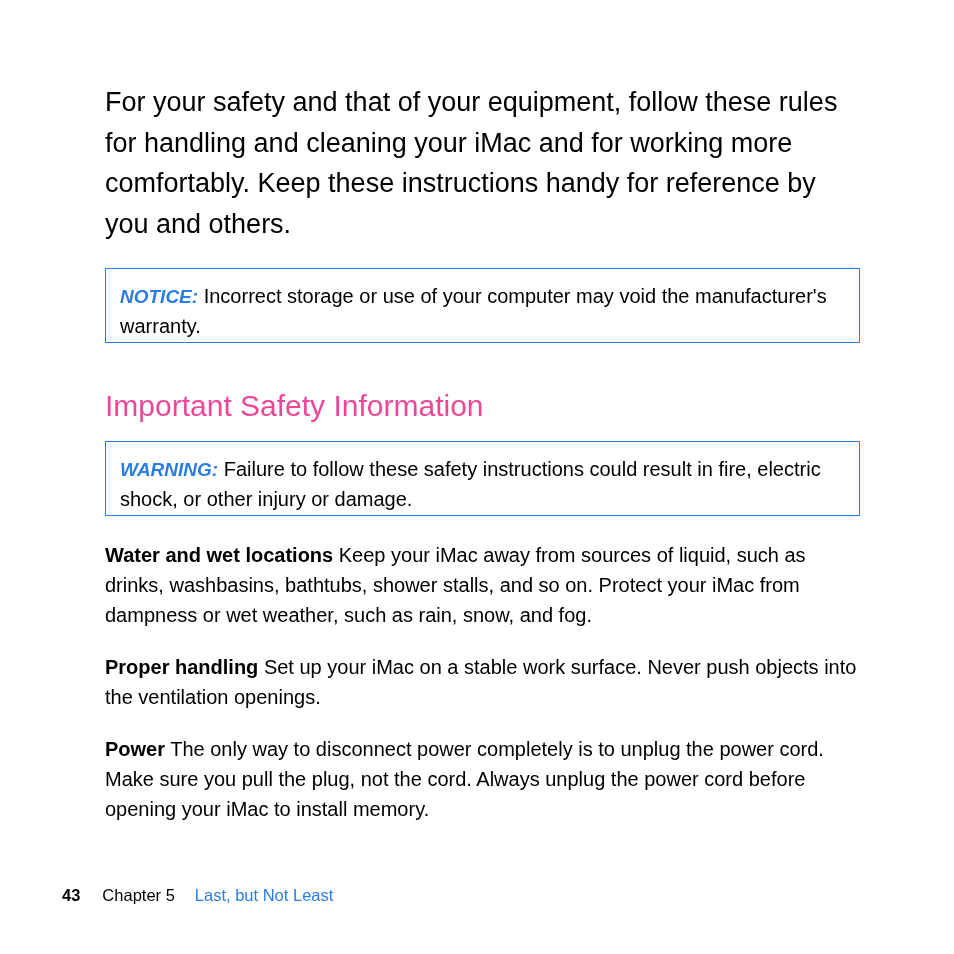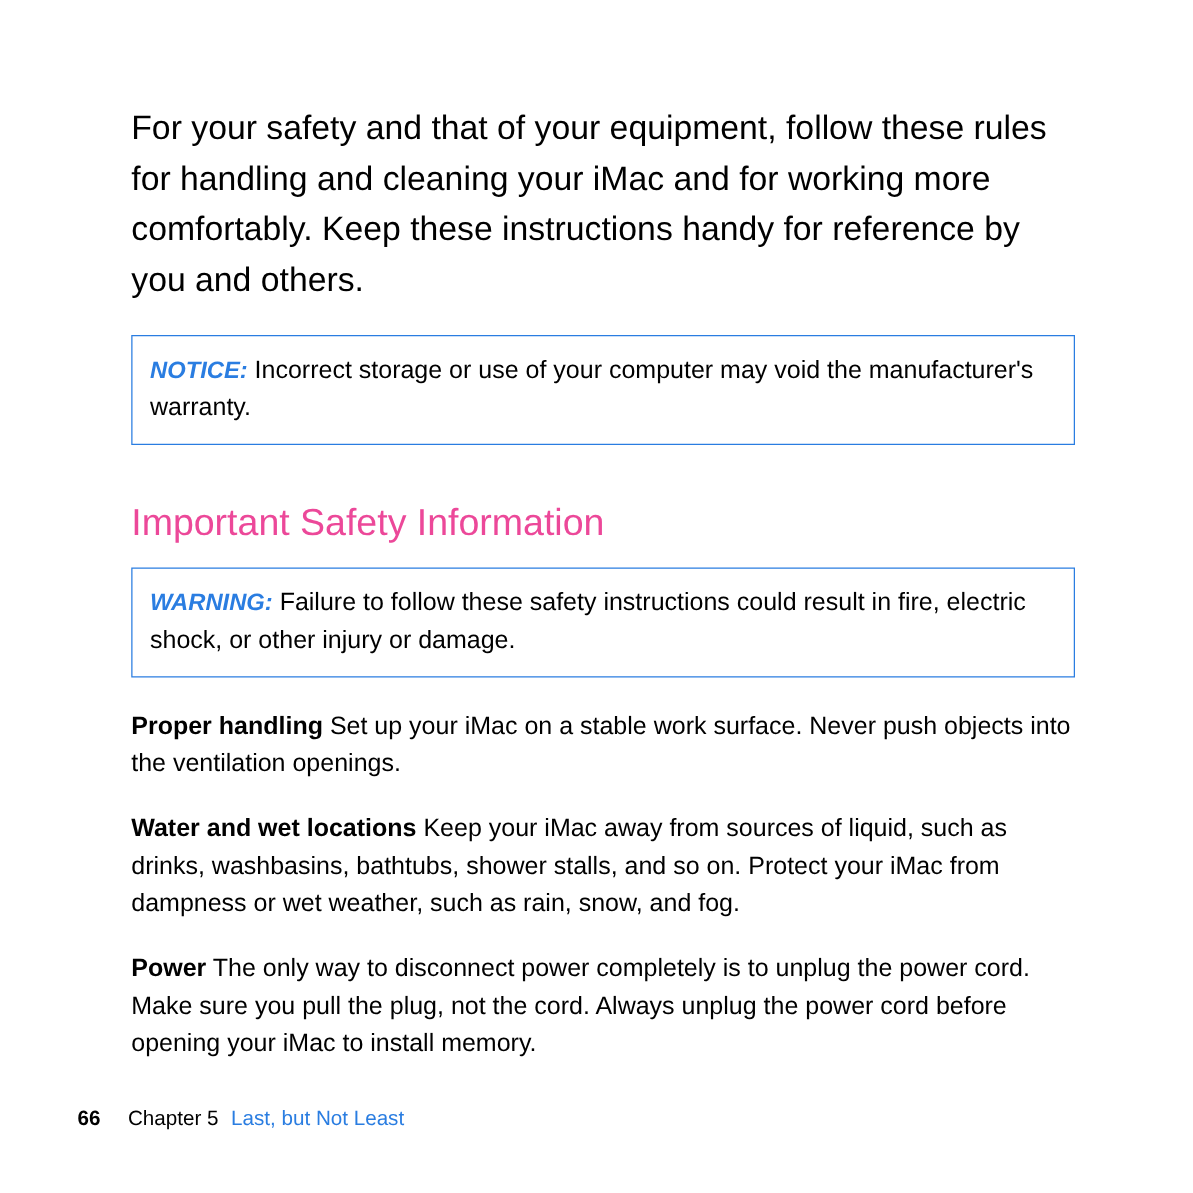--- a/index.html
+++ b/index.html
@@ -16,21 +16,21 @@
     top: 82px;
     width: 755px;
   }
   .intro {
     font-size: 27px;
     line-height: 1.5;
     margin-bottom: 24px;
   }
   .callout {
     border: 1.5px solid #2a7de1;
-    padding: 12px 14px 14px 14px;
+    padding: 12px 14px 1px 14px;
     margin-bottom: 36px;
   }
   .callout.warning { margin-bottom: 24px; }
   .callout-label {
     color: #2a7de1;
     font-weight: 700;
     font-style: italic;
     font-size: 19px;
   }
   .callout-text {
@@ -57,51 +57,51 @@
     position: absolute;
     left: 62px;
     top: 886px;
     font-size: 16.5px;
     display: flex;
     align-items: baseline;
     gap: 22px;
   }
   .page-num { font-weight: 700; }
   .chapter-label { font-weight: 400; }
-  .chapter-title { color: #2a7de1; font-weight: 400; margin-left: 10px; }
+  .chapter-title { color: #2a7de1; font-weight: 400; margin-left: 20px; }
 </style>
 </head>
 <body>
 
 <div class="page">
 
   <p class="intro">For your safety and that of your equipment, follow these rules for handling and cleaning your iMac and for working more comfortably. Keep these instructions handy for reference by you and others.</p>
 
   <div class="callout">
     <span class="callout-label">NOTICE:</span><span class="callout-text">  Incorrect storage or use of your computer may void the manufacturer's warranty.</span>
   </div>
 
   <h1 class="heading">Important Safety Information</h1>
 
   <div class="callout warning">
     <span class="callout-label">WARNING:</span><span class="callout-text">  Failure to follow these safety instructions could result in fire, electric shock, or other injury or damage.</span>
   </div>
 
   <p class="section-para">
-    <span class="section-label">Proper handling</span><span>  Set up your iMac on a stable work surface. Never push objects into the ventilation openings.</span>
+    <span class="section-label">Water and wet locations</span><span>  Keep your iMac away from sources of liquid, such as drinks, washbasins, bathtubs, shower stalls, and so on. Protect your iMac from dampness or wet weather, such as rain, snow, and fog.</span>
   </p>
 
   <p class="section-para">
-    <span class="section-label">Water and wet locations</span><span>  Keep your iMac away from sources of liquid, such as drinks, washbasins, bathtubs, shower stalls, and so on. Protect your iMac from dampness or wet weather, such as rain, snow, and fog.</span>
+    <span class="section-label">Proper handling</span><span>  Set up your iMac on a stable work surface. Never push objects into the ventilation openings.</span>
   </p>
 
   <p class="section-para">
     <span class="section-label">Power</span><span>  The only way to disconnect power completely is to unplug the power cord. Make sure you pull the plug, not the cord. Always unplug the power cord before opening your iMac to install memory.</span>
   </p>
 
 </div>
 
 <div class="footer">
-  <span class="page-num">66</span>
+  <span class="page-num">43</span>
   <span>
     <span class="chapter-label">Chapter 5</span><span class="chapter-title">Last, but Not Least</span>
   </span>
 </div>
 
 </body></html>

